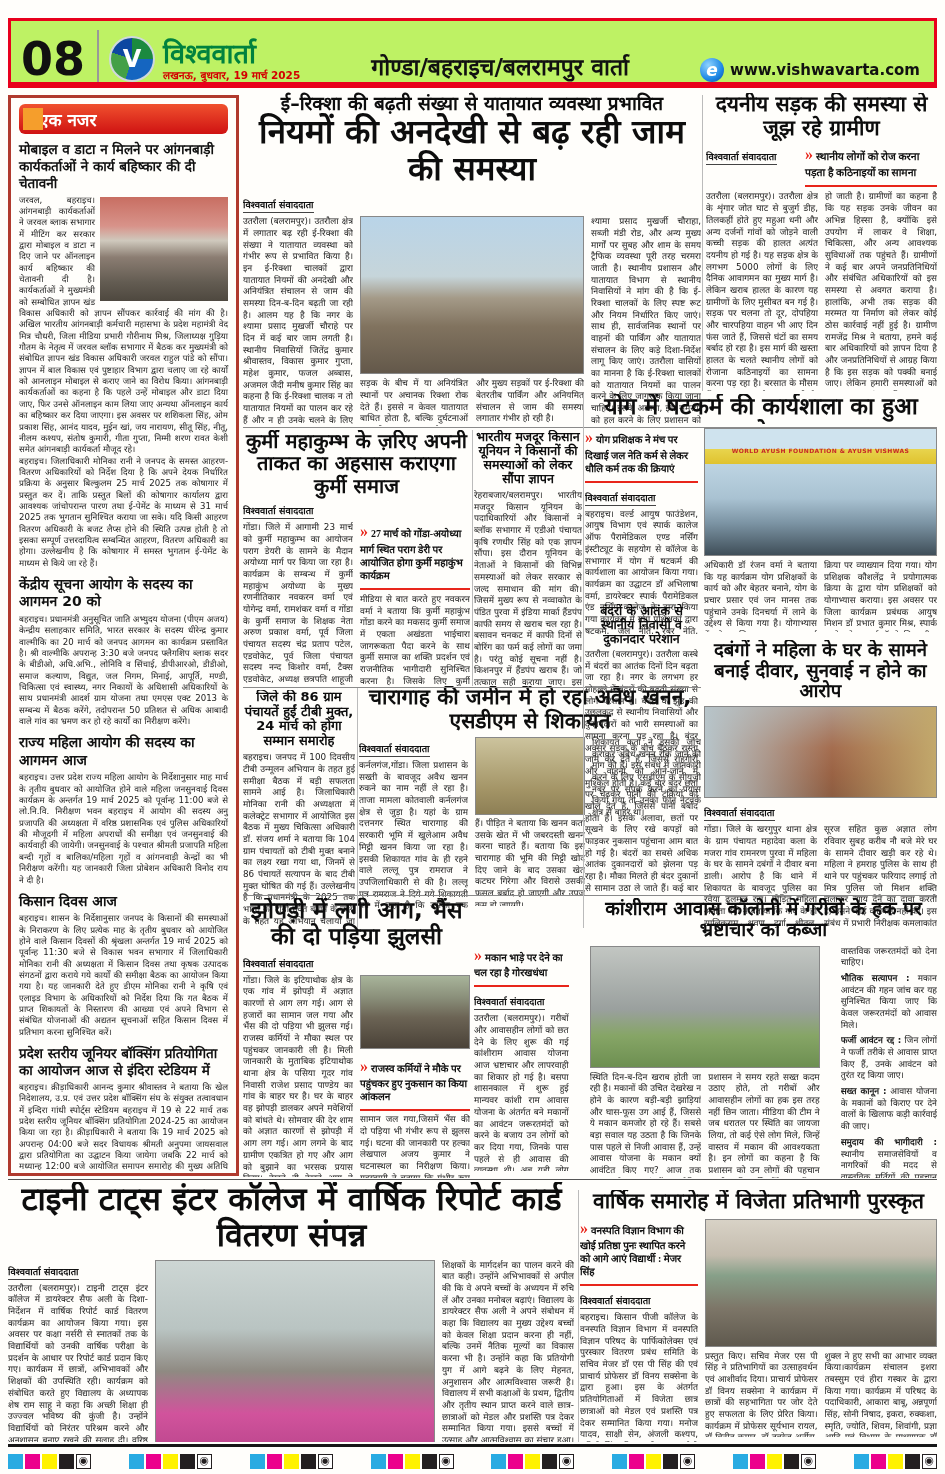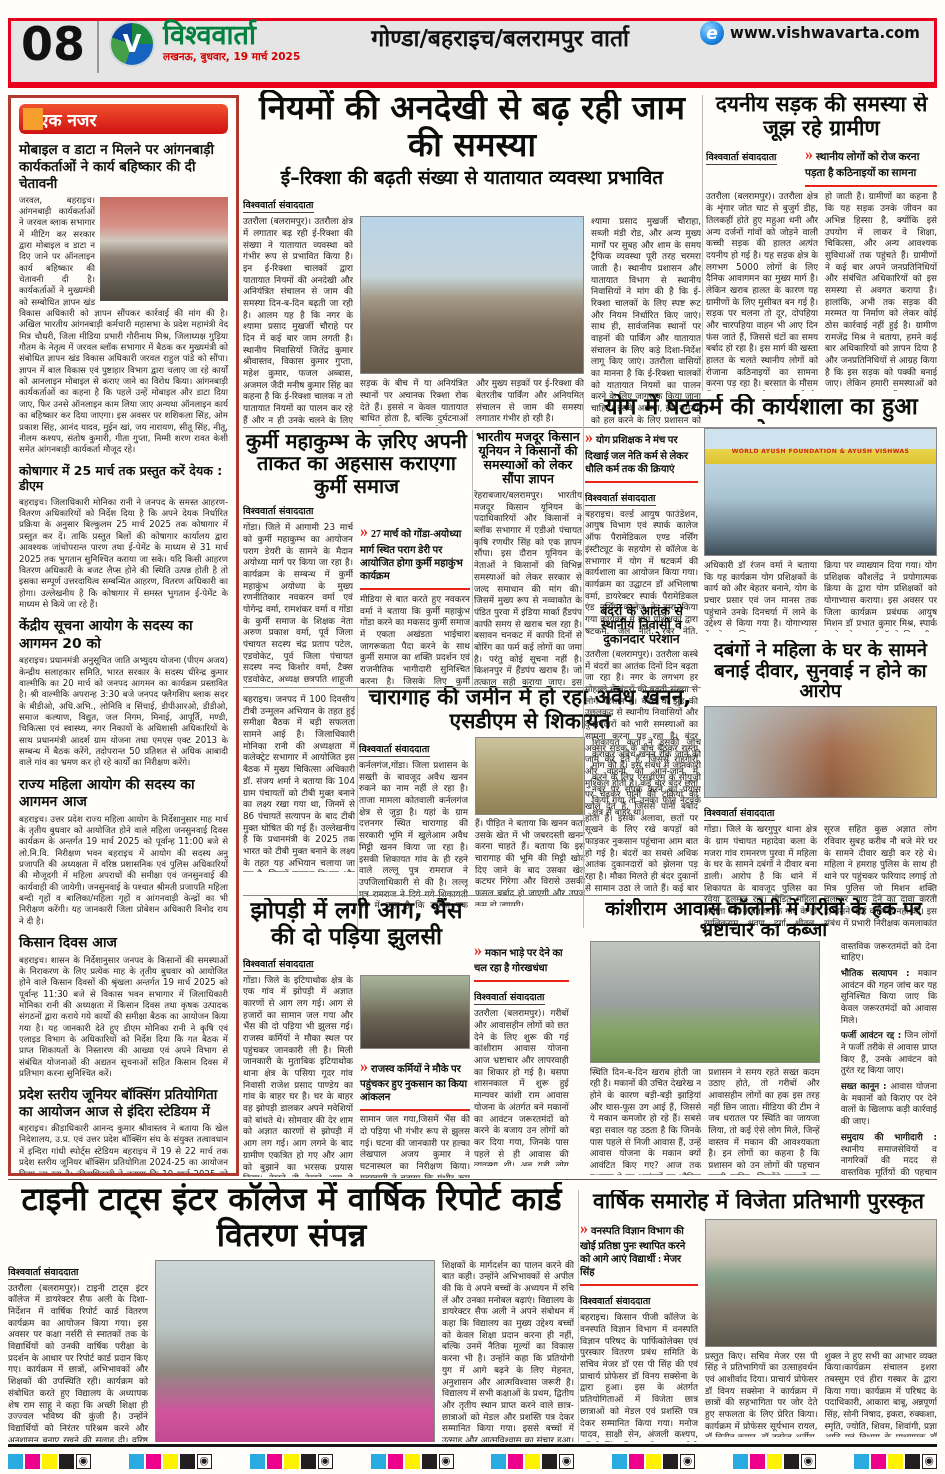--- a/index.html
+++ b/index.html
@@ -2,21 +2,21 @@
 <html><head>
 <meta charset="utf-8">
 <style>
   * { margin:0; padding:0; box-sizing:border-box; }
   html,body { background:#e9e7e2; }
   body { font-family:"DejaVu Sans", sans-serif; }
   #page { position:relative; width:945px; height:1474px; background:#fffefb; margin:0 auto; overflow:hidden; }
   .abs { position:absolute; }
 
   
-  #masthead { left:8px; top:18px; width:929px; height:70px; border:3px solid #e8001c; border-bottom-width:6px; display:flex; align-items:flex-start; background:#e5e5e5; }
+  #masthead { left:8px; top:18px; width:929px; height:70px; border:3px solid #e8001c; border-bottom-width:6px; display:flex; align-items:flex-end; background:#bef264; }
   .pgnum { font-size:46px; font-weight:bold; color:#111; padding:0 12px 0 10px; line-height:1; }
   .mast-div { width:2px; height:52px; background:#999; margin-right:10px; }
   .logo { width:46px; height:46px; border-radius:50%; background:conic-gradient(#1b8a3f 0 25%, #1565c0 25% 55%, #43a047 55% 80%, #0d47a1 80% 100%); display:flex; align-items:center; justify-content:center; color:#fff; font-weight:bold; font-size:24px; margin-right:8px; border:2px solid #cfd8dc; }
   .mast-name { font-size:27px; font-weight:bold; color:#00823e; line-height:1.05; }
   .mast-edition { font-size:10.5px; font-weight:bold; color:#d40000; }
   .mast-center { flex:1; text-align:center; font-size:23px; font-weight:bold; color:#111; }
   .mast-web { display:flex; align-items:center; gap:6px; padding-right:14px; font-size:15px; font-weight:bold; color:#111; }
   .eicon { width:24px; height:24px; border-radius:50%; background:radial-gradient(circle at 35% 30%, #8fd3ff, #1e88e5 60%, #0d47a1); color:#fff; font-weight:bold; font-style:italic; font-size:17px; display:flex; align-items:center; justify-content:center; }
 
   
@@ -87,36 +87,35 @@
   <div id="eknajar" class="abs">
     <div class="ekbar">
       <span class="ekchip"></span>
       <span>एक नजर</span>
     </div>
     <div class="brief-h" style="font-size:13.5px">मोबाइल व डाटा न मिलने पर आंगनबाड़ी कार्यकर्ताओं ने कार्य बहिष्कार की दी चेतावनी</div>
     <div class="brief-b">
       <span class="brief-photo photo ph-anganwadi"></span>
       <span>जरवल, बहराइच। आंगनबाड़ी कार्यकर्ताओं ने जरवल ब्लाक सभागार में मीटिंग कर सरकार द्वारा मोबाइल व डाटा न दिए जाने पर ऑनलाइन कार्य बहिष्कार की चेतावनी दी है। कार्यकर्ताओं ने मुख्यमंत्री को सम्बोधित ज्ञापन खंड विकास अधिकारी को ज्ञापन सौंपकर कार्रवाई की मांग की है। अखिल भारतीय आंगनबाड़ी कर्मचारी महासभा के प्रदेश महामंत्री वेद मित्र चौधरी, जिला मीडिया प्रभारी गौरीनाथ मिश्र, जिलाध्यक्ष गुड़िया गौतम के नेतृत्व में जरवल ब्लॉक सभागार में बैठक कर मुख्यमंत्री को संबोधित ज्ञापन खंड विकास अधिकारी जरवल राहुल पांडे को सौंपा। ज्ञापन में बाल विकास एवं पुष्टाहार विभाग द्वारा चलाए जा रहे कार्यों को आनलाइन मोबाइल से कराए जाने का विरोध किया। आंगनबाड़ी कार्यकर्ताओं का कहना है कि पहले उन्हें मोबाइल और डाटा दिया जाए, फिर उनसे ऑनलाइन काम लिया जाए अन्यथा ऑनलाइन कार्य का बहिष्कार कर दिया जाएगा। इस अवसर पर शशिकला सिंह, ओम प्रकाश सिंह, आनंद यादव, मुईन खां, जय नारायण, सीतू सिंह, नीतू, नीलम कश्यप, संतोष कुमारी, गीता गुप्ता, निम्मी शरण रावत केशी समेत आंगनबाड़ी कार्यकर्ता मौजूद रहे।</span>
     </div>
-    <div class="brief-h">कोषागार में 25 मार्च तक प्रस्तुत करें देयक : डीएम</div>
     <div class="brief-b">बहराइच। जिलाधिकारी मोनिका रानी ने जनपद के समस्त आहरण-वितरण अधिकारियों को निर्देश दिया है कि अपने देयक निर्धारित प्रक्रिया के अनुसार बिल्कुलम 25 मार्च 2025 तक कोषागार में प्रस्तुत कर दें। ताकि प्रस्तुत बिलों की कोषागार कार्यालय द्वारा आवश्यक जांचोपरान्त पारण तथा ई-पेमेंट के माध्यम से 31 मार्च 2025 तक भुगतान सुनिश्चित कराया जा सके। यदि किसी आहरण वितरण अधिकारी के बजट लैप्स होने की स्थिति उत्पन्न होती है तो इसका सम्पूर्ण उत्तरदायित्व सम्बन्धित आहरण, वितरण अधिकारी का होगा। उल्लेखनीय है कि कोषागार में समस्त भुगतान ई-पेमेंट के माध्यम से किये जा रहे हैं।</div>
     <div class="brief-h" style="font-size:14px">केंद्रीय सूचना आयोग के सदस्य का आगमन 20 को</div>
     <div class="brief-b">बहराइच। प्रधानमंत्री अनुसूचित जाति अभ्युदय योजना (पीएम अजय) केन्द्रीय सलाहकार समिति, भारत सरकार के सदस्य धीरेन्द्र कुमार वाल्मीकि का 20 मार्च को जनपद आगमन का कार्यक्रम प्रस्तावित है। श्री वाल्मीकि अपरान्ह 3:30 बजे जनपद फ्लैगशिप ब्लाक सदर के बीडीओ, अधि.अभि., लोनिवि व सिंचाई, डीपीआरओ, डीडीओ, समाज कल्याण, विद्युत, जल निगम, मिनाई, आपूर्ति, मण्डी, चिकित्सा एवं स्वास्थ्य, नगर निकायों के अधिशासी अधिकारियों के साथ प्रधानमंत्री आदर्श ग्राम योजना तथा एमएस एक्ट 2013 के सम्बन्ध में बैठक करेंगे, तदोपरान्त 50 प्रतिशत से अधिक आबादी वाले गांव का भ्रमण कर हो रहे कार्यों का निरीक्षण करेंगे।</div>
     <div class="brief-h" style="font-size:14px">राज्य महिला आयोग की सदस्य का आगमन आज</div>
     <div class="brief-b">बहराइच। उत्तर प्रदेश राज्य महिला आयोग के निर्देशानुसार माह मार्च के तृतीय बुधवार को आयोजित होने वाले महिला जनसुनवाई दिवस कार्यक्रम के अन्तर्गत 19 मार्च 2025 को पूर्वान्ह 11:00 बजे से लो.नि.वि. निरीक्षण भवन बहराइच में आयोग की सदस्य अनु प्रजापति की अध्यक्षता में वरिष्ठ प्रशासनिक एवं पुलिस अधिकारियों की मौजूदगी में महिला अपराधों की समीक्षा एवं जनसुनवाई की कार्यवाही की जायेगी। जनसुनवाई के पश्चात श्रीमती प्रजापति महिला बन्दी गृहों व बालिका/महिला गृहों व आंगनवाड़ी केन्द्रों का भी निरीक्षण करेंगी। यह जानकारी जिला प्रोबेशन अधिकारी विनोद राय ने दी है।</div>
     <div class="brief-h" style="font-size:14px">किसान दिवस आज</div>
     <div class="brief-b">बहराइच। शासन के निर्देशानुसार जनपद के किसानों की समस्याओं के निराकरण के लिए प्रत्येक माह के तृतीय बुधवार को आयोजित होने वाले किसान दिवसों की श्रृंखला अन्तर्गत 19 मार्च 2025 को पूर्वान्ह 11:30 बजे से विकास भवन सभागार में जिलाधिकारी मोनिका रानी की अध्यक्षता में किसान दिवस तथा कृषक उत्पादक संगठनों द्वारा कराये गये कार्यों की समीक्षा बैठक का आयोजन किया गया है। यह जानकारी देते हुए डीएम मोनिका रानी ने कृषि एवं एलाइड विभाग के अधिकारियों को निर्देश दिया कि गत बैठक में प्राप्त शिकायतों के निस्तारण की आख्या एवं अपने विभाग से संबंधित योजनाओं की अद्यतन सूचनाओं सहित किसान दिवस में प्रतिभाग करना सुनिश्चित करें।</div>
     <div class="brief-h" style="font-size:13.5px">प्रदेश स्तरीय जूनियर बॉक्सिंग प्रतियोगिता का आयोजन आज से इंदिरा स्टेडियम में</div>
     <div class="brief-b">बहराइच। क्रीड़ाधिकारी आनन्द कुमार श्रीवास्तव ने बताया कि खेल निदेशालय, उ.प्र. एवं उत्तर प्रदेश बॉक्सिंग संघ के संयुक्त तत्वावधान में इन्दिरा गांधी स्पोर्ट्स स्टेडियम बहराइच में 19 से 22 मार्च तक प्रदेश स्तरीय जूनियर बॉक्सिंग प्रतियोगिता 2024-25 का आयोजन किया जा रहा है। क्रीड़ाधिकारी ने बताया कि 19 मार्च 2025 को अपरान्ह 04:00 बजे सदर विधायक श्रीमती अनुपमा जायसवाल द्वारा प्रतियोगिता का उद्घाटन किया जायेगा जबकि 22 मार्च को मध्यान्ह 12:00 बजे आयोजित समापन समारोह की मुख्य अतिथि एमएलसी डॉ. प्रज्ञा त्रिपाठी होंगी।</div>
 
   </div>
 
   <div class="abs" style="left:243px; top:90px; width:458px; height:336px; overflow:hidden;">
+    <div class="hl" style="font-size:19px; font-weight:bold; margin-top:3px;">ई–रिक्शा की बढ़ती संख्या से यातायात व्यवस्था प्रभावित</div>
     <div class="hl" style="font-size:33px;">नियमों की अनदेखी से बढ़ रही जाम की समस्या</div>
-    <div class="hl" style="font-size:19px; font-weight:bold; margin-top:3px;">ई–रिक्शा की बढ़ती संख्या से यातायात व्यवस्था प्रभावित</div>
     <div style="margin-top:5px;">
       <span class="byline">विश्ववार्ता संवाददाता</span>
     </div>
     <div class="row" style="height:238px;">
       <div class="bt" style="width:112px; height:100%;">उतरौला (बलरामपुर)। उतरौला क्षेत्र में लगातार बढ़ रही ई-रिक्शा की संख्या ने यातायात व्यवस्था को गंभीर रूप से प्रभावित किया है। इन ई-रिक्शा चालकों द्वारा यातायात नियमों की अनदेखी और अनियंत्रित संचालन से जाम की समस्या दिन-ब-दिन बढ़ती जा रही है। आलम यह है कि नगर के श्यामा प्रसाद मुखर्जी चौराहे पर दिन में कई बार जाम लगती है। स्थानीय निवासियों जितेंद्र कुमार श्रीवास्तव, विकास कुमार गुप्ता, महेश कुमार, फजल अब्बास, अजमल जैदी मनीष कुमार सिंह का कहना है कि ई-रिक्शा चालक न तो यातायात नियमों का पालन कर रहे हैं और न ही उनके चलने के लिए कोई निश्चित रूट तय किया गया है। यात्रियों को चढ़ाने और उतारने के दौरान ई-रिक्शा चालक</div>
       <div style="width:224px;">
         <div class="photo ph-rickshaw" style="width:224px; height:158px; border:1px solid #888;"></div>
         <div class="bt cols2" style="height:74px; margin-top:4px;">सड़क के बीच में या अनियंत्रित स्थानों पर अचानक रिक्शा रोक देते हैं। इससे न केवल यातायात बाधित होता है, बल्कि दुर्घटनाओं का भी खतरा बढ़ता है। बाजार और मुख्य सड़कों पर ई-रिक्शा की बेतरतीब पार्किंग और अनियमित संचालन से जाम की समस्या लगातार गंभीर हो रही है।</div>
       </div>
       <div class="bt" style="width:112px; height:100%;">श्यामा प्रसाद मुखर्जी चौराहा, सब्जी मंडी रोड, और अन्य मुख्य मार्गों पर सुबह और शाम के समय ट्रैफिक व्यवस्था पूरी तरह चरमरा जाती है। स्थानीय प्रशासन और यातायात विभाग से स्थानीय निवासियों ने मांग की है कि ई-रिक्शा चालकों के लिए स्पष्ट रूट और नियम निर्धारित किए जाएं। साथ ही, सार्वजनिक स्थानों पर वाहनों की पार्किंग और यातायात संचालन के लिए कड़े दिशा-निर्देश लागू किए जाएं। उतरौला वासियों का मानना है कि ई-रिक्शा चालकों को यातायात नियमों का पालन करने के लिए जागरूक किया जाना चाहिए। इसके अलावा, इस समस्या को हल करने के लिए प्रशासन को आवश्यक कदम उठाने चाहिए, ताकि बाजार और मुख्य सड़कों पर यातायात सुचारू रूप से चल सके।</div>
@@ -164,20 +163,21 @@
     <div class="photo ph-yoga" style="width:233px; height:128px; border:1px solid #888;">
       <div class="banner">WORLD AYUSH FOUNDATION &amp; AYUSH VISHWAS</div>
     </div>
     <div class="row" style="height:72px; margin-top:4px;">
       <div class="bt" style="width:113px; height:100%;">अधिकारी डॉ रंजन वर्मा ने बताया कि यह कार्यक्रम योग प्रशिक्षकों के कार्य को और बेहतर बनाने, योग के प्रचार प्रसार एवं जन मानस तक पहुंचाने उनके दिनचर्या में लाने के उद्देश्य से किया गया है। योगाभ्यास में योग प्रशिक्षक जयप्रकाश वर्मा द्वारा षटकर्म परिचय, श्रीमति शीला वर्मा द्वारा जल नेति, रबर नेति, श्रीअरुण कुमार के द्वारा धौती परिचय, गया प्रसाद द्वारा कुंजल क्रिया एवं प्रवीण वर्मा द्वारा त्राटक</div>
       <div class="bt" style="width:113px; height:100%;">क्रिया पर व्याख्यान दिया गया। योग प्रशिक्षक कौशलेंद्र ने प्रयोगात्मक क्रिया के द्वारा योग प्रशिक्षकों को योगाभ्यास कराया। इस अवसर पर जिला कार्यक्रम प्रबंधक आयुष मिशन डॉ प्रभात कुमार मिश्र, स्पार्क कालेज के प्राचार्य डॉ मोहसिन, गीता कुशवाहा, राकेश कुमार दुबे, आस्था, रुचि, माला, डॉ परवेज, नीलम एवं जनपद में संचालित समस्त आयुष्मान आरोग्य मंदिर के योग प्रशिक्षक मौजूद रहे।</div>
     </div>
   </div>
 
   <div class="abs" style="left:243px; top:690px; width:112px; height:238px; overflow:hidden;">
+    <div class="hl" style="font-size:13px;">जिले की 86 ग्राम पंचायतें हुईं टीबी मुक्त, 24 मार्च को होगा सम्मान समारोह</div>
     <div class="bt" style="height:178px; margin-top:4px;">बहराइच। जनपद में 100 दिवसीय टीबी उन्मूलन अभियान के तहत हुई समीक्षा बैठक में बड़ी सफलता सामने आई है। जिलाधिकारी मोनिका रानी की अध्यक्षता में कलेक्ट्रेट सभागार में आयोजित इस बैठक में मुख्य चिकित्सा अधिकारी डॉ. संजय शर्मा ने बताया कि 104 ग्राम पंचायतों को टीबी मुक्त बनाने का लक्ष्य रखा गया था, जिनमें से 86 पंचायतें सत्यापन के बाद टीबी मुक्त घोषित की गई हैं। उल्लेखनीय है कि प्रधानमंत्री के 2025 तक भारत को टीबी मुक्त बनाने के लक्ष्य के तहत यह अभियान चलाया जा रहा है, जिसमें स्वास्थ्य विभाग और ग्राम पंचायतों के संयुक्त प्रयासों से यह सफलता मिली है। 24 मार्च को विश्व टीबी दिवस के अवसर पर सभी 86 ग्राम पंचायतों के प्रधानों को महात्मा गांधी जी की प्रतिमा भेंट कर सम्मानित किया जाएगा।</div>
   </div>
 
   <div class="abs" style="left:359px; top:686px; width:342px; height:242px; overflow:hidden;">
     <div class="hl" style="font-size:21px;">चारागाह की जमीन में हो रहा अवैध खनन, एसडीएम से शिकायत</div>
     <div class="row" style="margin-top:4px; height:172px;">
       <div style="width:110px;">
         <span class="byline">विश्ववार्ता संवाददाता</span>
         <div class="bt" style="height:150px;">कर्नलगंज,गोंडा। जिला प्रशासन के सख्ती के बावजूद अवैध खनन रुकने का नाम नहीं ले रहा है। ताजा मामला कोतवाली कर्नलगंज क्षेत्र से जुड़ा है। यहां के ग्राम दत्तनगर स्थित चारागाह की सरकारी भूमि में खुलेआम अवैध मिट्टी खनन किया जा रहा है। इसकी शिकायत गांव के ही रहने वाले लल्लू पुत्र रामराज ने उपजिलाधिकारी से की है। लल्लू पुत्र रामराज ने दिये गये शिकायती पत्र में कहा है कि उसका चक नगवा कला में है, जो ग्राम दत्त नगर के सरहद से मिला हुआ है। उसी से सटे चारागाह की भूमि गाटा संख्या 355/3.242 हेक्टेयर स्थित ग्राम दत्तनगर में खुलेआम अवैध मिट्टी खनन हो रहा है। अवैध खनन को रोके जाने पर खनन ठेकेदार झगड़ा बवाल पर आमादा हो जाते</div>
       </div>
@@ -212,21 +212,21 @@
       <div style="width:110px;">
         <div class="photo ph-burnt" style="width:110px; height:74px; border:1px solid #888;"></div>
         <div class="pq" style="font-size:10px; margin-top:8px;"><span class="pqm">»</span><span>राजस्व कर्मियों ने मौके पर पहुंचकर हुए नुकसान का किया आंकलन</span></div>
         <div class="bt" style="height:74px; margin-top:3px;">सामान जल गया,जिसमें भैंस की दो पड़िया भी गंभीर रूप से झुलस गई। घटना की जानकारी पर हल्का लेखपाल अजय कुमार ने घटनास्थल का निरीक्षण किया। गृहस्वामी ने बताया कि गंभीर रूप से झुलसे मवेशों का उपचार कराया जा रहा है। पीड़ित परिवार ने प्रशासन से मदद की गुहार लगाई है।</div>
       </div>
     </div>
   </div>
 
   <div class="abs" style="left:474px; top:898px; width:463px; height:280px; overflow:hidden;">
     <div class="hl" style="font-size:19px; margin-left:116px;">कांशीराम आवास कॉलोनी में गरीबों के हक पर भ्रष्टाचार का कब्जा</div>
-    <div class="row" style="height:238px;gap:21px;">
+    <div class="row" style="margin-top:5px; height:238px;gap:21px;">
       <div style="width:110px;">
         <div class="pq" style="font-size:10px;"><span class="pqm">»</span><span>मकान भाड़े पर देने का चल रहा है गोरखधंधा</span></div>
         <div style="margin-top:3px;"><span class="byline">विश्ववार्ता संवाददाता</span></div>
         <div class="bt" style="height:158px;">उतरौला (बलरामपुर)। गरीबों और आवासहीन लोगों को छत देने के लिए शुरू की गई कांशीराम आवास योजना आज भ्रष्टाचार और लापरवाही का शिकार हो गई है। बसपा शासनकाल में शुरू हुई मान्यवर कांशी राम आवास योजना के अंतर्गत बने मकानों का आवंटन जरूरतमंदों को करने के बजाय उन लोगों को कर दिया गया, जिनके पास पहले से ही आवास की व्यवस्था थी। अब यही लोग मकानों को किराए पर देकर मोटी रकम वसूल रहे हैं। स्थानीय सूत्रों के अनुसार, जिन लोगों को मकान आवंटित किए गए हैं, ये स्वयं इन मकानों में नहीं रहते। बल्कि इन मकानों को किराए पर उठाकर अच्छी खासी आय कमा रहे हैं। किराएदारों की गैर-जिम्मेदाराना प्रवृत्ति के कारण मकानों की</div>
       </div>
       <div style="width:230px;">
         <div class="photo ph-colony" style="width:230px; height:122px; border:1px solid #888;"></div>
         <div class="row" style="height:108px; margin-top:4px;">
           <div class="bt" style="width:112px; height:100%;">स्थिति दिन-ब-दिन खराब होती जा रही है। मकानों की उचित देखरेख न होने के कारण बड़ी-बड़ी झाड़ियां और घास-फूस उग आई हैं, जिससे ये मकान कमजोर हो रहे हैं। सबसे बड़ा सवाल यह उठता है कि जिनके पास पहले से निजी आवास हैं, उन्हें आवास योजना के मकान क्यों आवंटित किए गए? आज तक प्रशासन ने इन आवंटनों का भौतिक सत्यापन क्यों नहीं किया? जरूरतमंदों का कहना है कि यदि</div>
           <div class="bt" style="width:112px; height:100%;">प्रशासन ने समय रहते सख्त कदम उठाए होते, तो गरीबों और आवासहीन लोगों का हक इस तरह नहीं छिन जाता। मीडिया की टीम ने जब धरातल पर स्थिति का जायजा लिया, तो कई ऐसे लोग मिले, जिन्हें वास्तव में मकान की आवश्यकता है। इन लोगों का कहना है कि प्रशासन को उन लोगों की पहचान करनी चाहिए, जिन्होंने मकानों का दुरुपयोग किया है, और मकान का आवंटन रद्द कर इन्हें</div>

